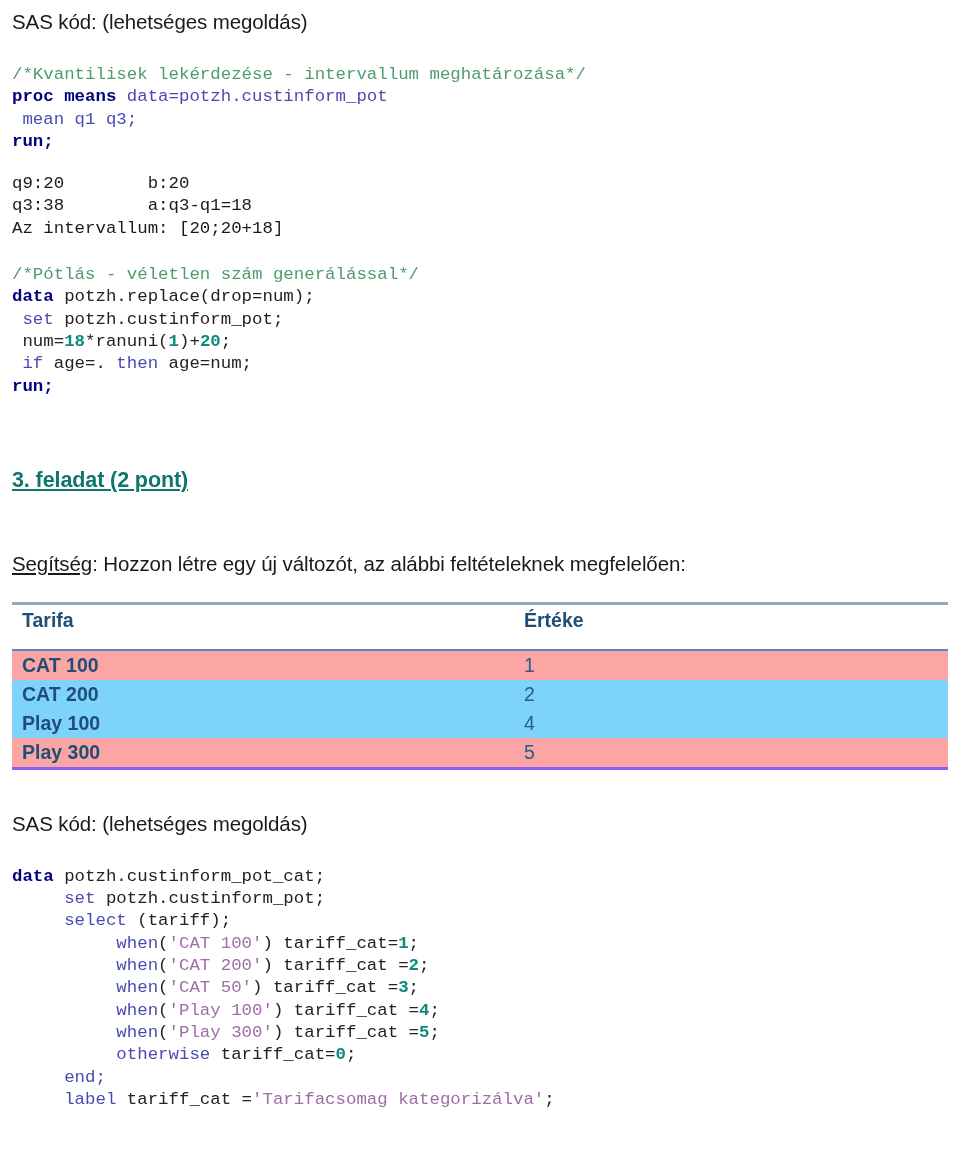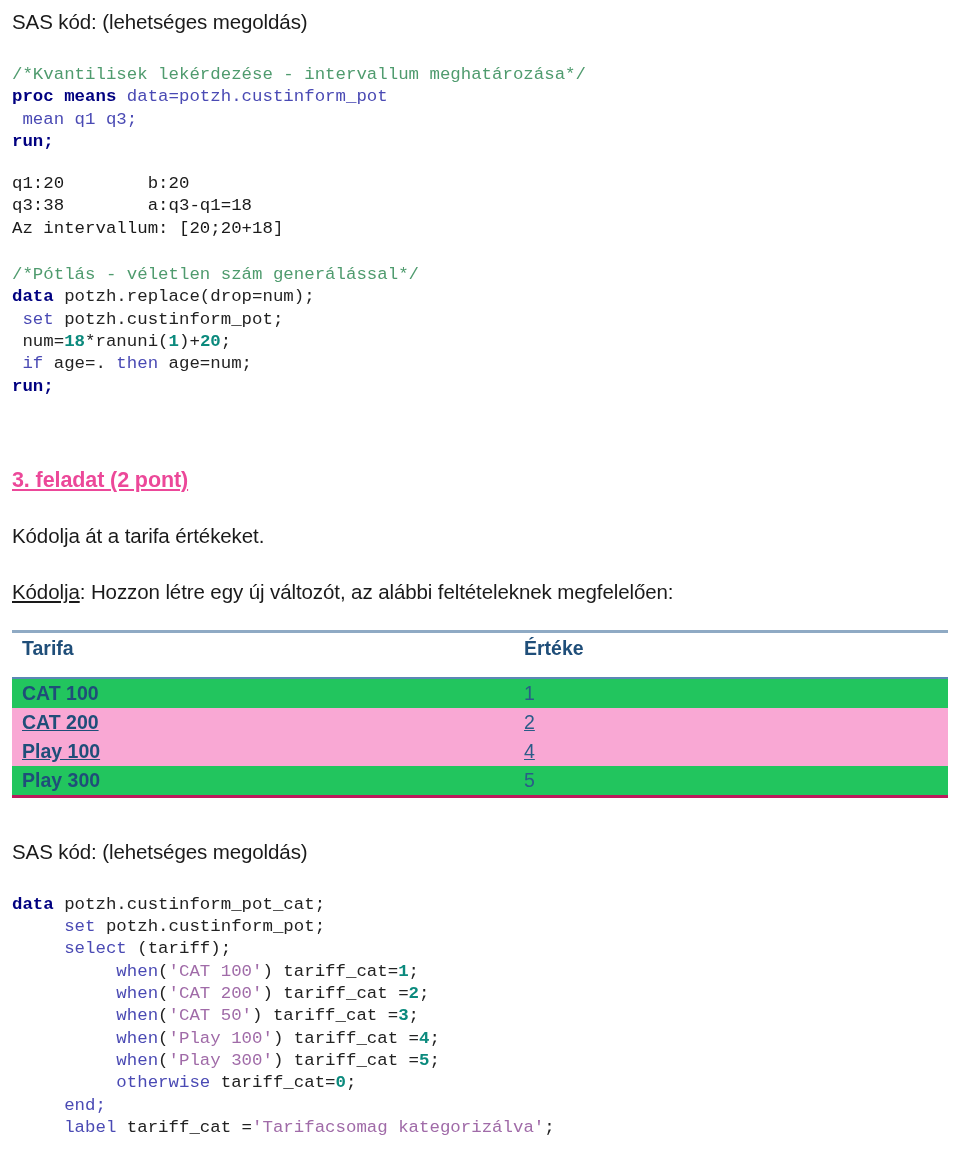--- a/index.html
+++ b/index.html
@@ -30,21 +30,21 @@
     font-size: 20.5px;
     line-height: 28px;
     color: #1a1a1a;
     letter-spacing: -0.1px;
   }
   .heading-section {
     font-family: "Liberation Sans", sans-serif;
     font-size: 21.5px;
     font-weight: bold;
     text-decoration: underline;
-    color: #ec4899;
+    color: #0f766e;
     line-height: 28px;
     letter-spacing: -0.1px;
   }
   .u { text-decoration: underline; }
 
   
   .code {
     font-family: "Liberation Mono", "DejaVu Sans Mono", monospace;
     font-size: 17.4px;
     line-height: 22.3px;
@@ -93,23 +93,23 @@
   table.tarifa tbody td.t-name {
     color: #1f4e79;
     font-weight: bold;
     padding-left: 10px;
   }
   table.tarifa tbody td.t-val {
     color: #2a5c88;
     font-weight: normal;
     padding-left: 2px;
   }
-  table.tarifa tbody tr.shaded td { background: #22c55e; }
-  table.tarifa tbody tr.plain td  { background: #f9a8d4; text-decoration: underline; }
-  table.tarifa tbody tr.last td   { border-bottom: 3px solid #be185d; }
+  table.tarifa tbody tr.shaded td { background: #fca5a5; }
+  table.tarifa tbody tr.plain td  { background: #7dd3fc; }
+  table.tarifa tbody tr.last td   { border-bottom: 3px solid #8b5cf6; }
   .sp-20 { height: 20px; }
   .sp-24 { height: 24px; }
   .sp-28 { height: 28px; }
   .sp-40 { height: 40px; }
 </style>
 </head>
 <body>
 
 <div class="page">
 
@@ -117,45 +117,44 @@
 
   <div class="sp-28"></div>
 
   <div class="code"><span class="cmt">/*Kvantilisek lekérdezése - intervallum meghatározása*/</span>
 <span class="kw">proc means</span><span class="kw2"> data=potzh.custinform_pot</span>
 <span class="kw2"> mean q1 q3;</span>
 <span class="kw">run;</span></div>
 
   <div class="sp-20"></div>
 
-  <div class="code-plain"><span>q1:20        b:20</span>
+  <div class="code-plain"><span>q9:20        b:20</span>
 <span>q3:38        a:q3-q1=18</span>
 <span>Az intervallum: [20;20+18]</span></div>
 
   <div class="sp-24"></div>
 
   <div class="code"><span class="cmt">/*Pótlás - véletlen szám generálással*/</span>
 <span class="kw">data</span><span class="plain"> potzh.replace(drop=num);</span>
 <span class="kw2"> set</span><span class="plain"> potzh.custinform_pot;</span>
 <span class="plain"> num=</span><span class="num">18</span><span class="plain">*ranuni(</span><span class="num">1</span><span class="plain">)+</span><span class="num">20</span><span class="plain">;</span>
 <span class="kw2"> if</span><span class="plain"> age=.</span><span class="kw2"> then</span><span class="plain"> age=num;</span>
 <span class="kw">run;</span></div>
 
   <div class="sp-40"></div>
   <div class="sp-28"></div>
 
   <div class="heading-section">3. feladat (2 pont)</div>
 
   <div class="sp-28"></div>
 
-  <div class="prose">Kódolja át a tarifa értékeket.</div>
-
-  <div class="sp-28"></div>
-
-  <div class="prose"><span class="u">Kódolja</span><span>: Hozzon létre egy új változót, az alábbi feltételeknek megfelelően:</span></div>
+
+  <div class="sp-28"></div>
+
+  <div class="prose"><span class="u">Segítség</span><span>: Hozzon létre egy új változót, az alábbi feltételeknek megfelelően:</span></div>
 
   <div class="sp-24"></div>
 
   <table class="tarifa">
     <thead>
       <tr>
         <th class="c-name">Tarifa</th>
         <th class="c-val">Értéke</th>
       </tr>
     </thead>

